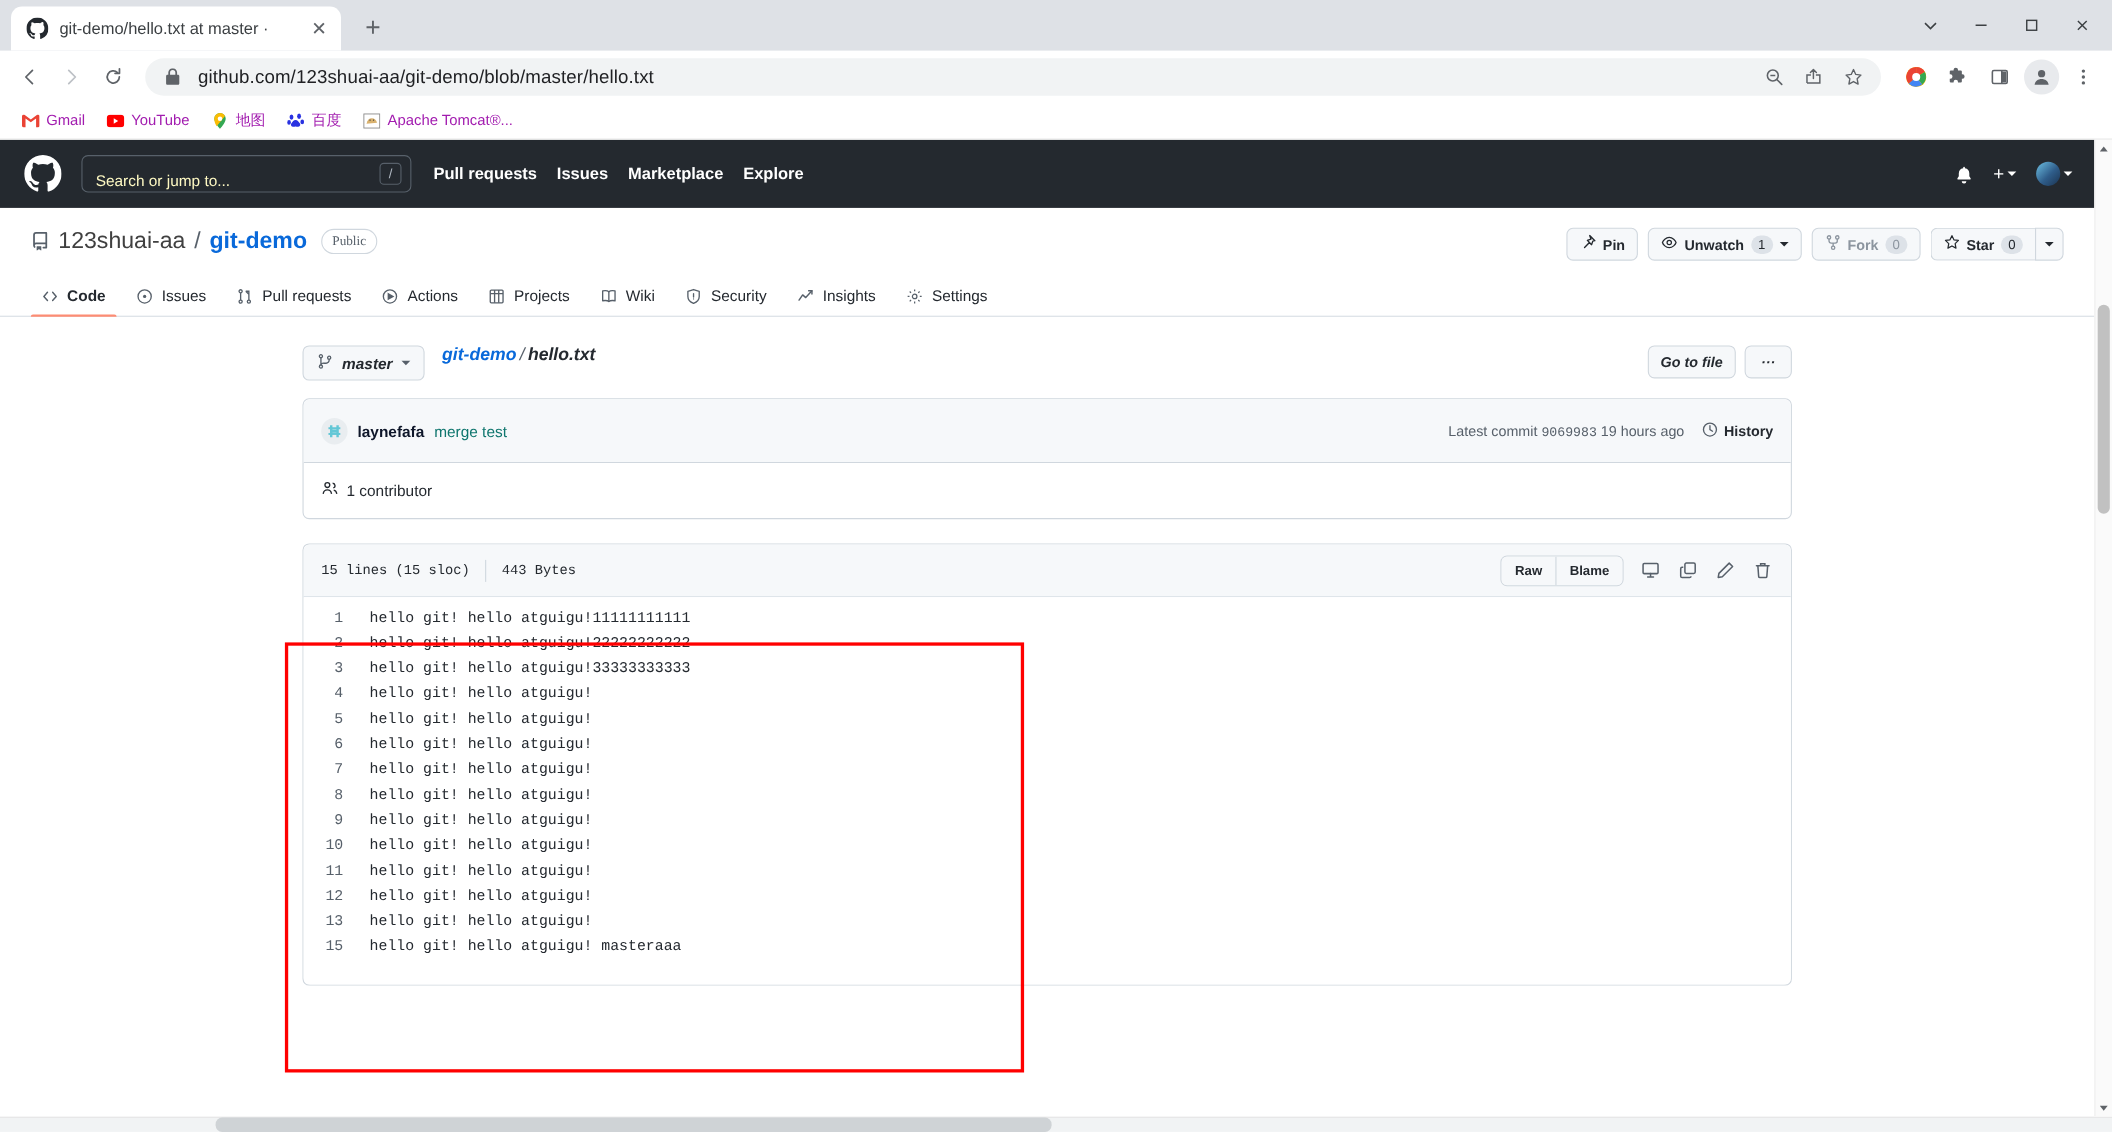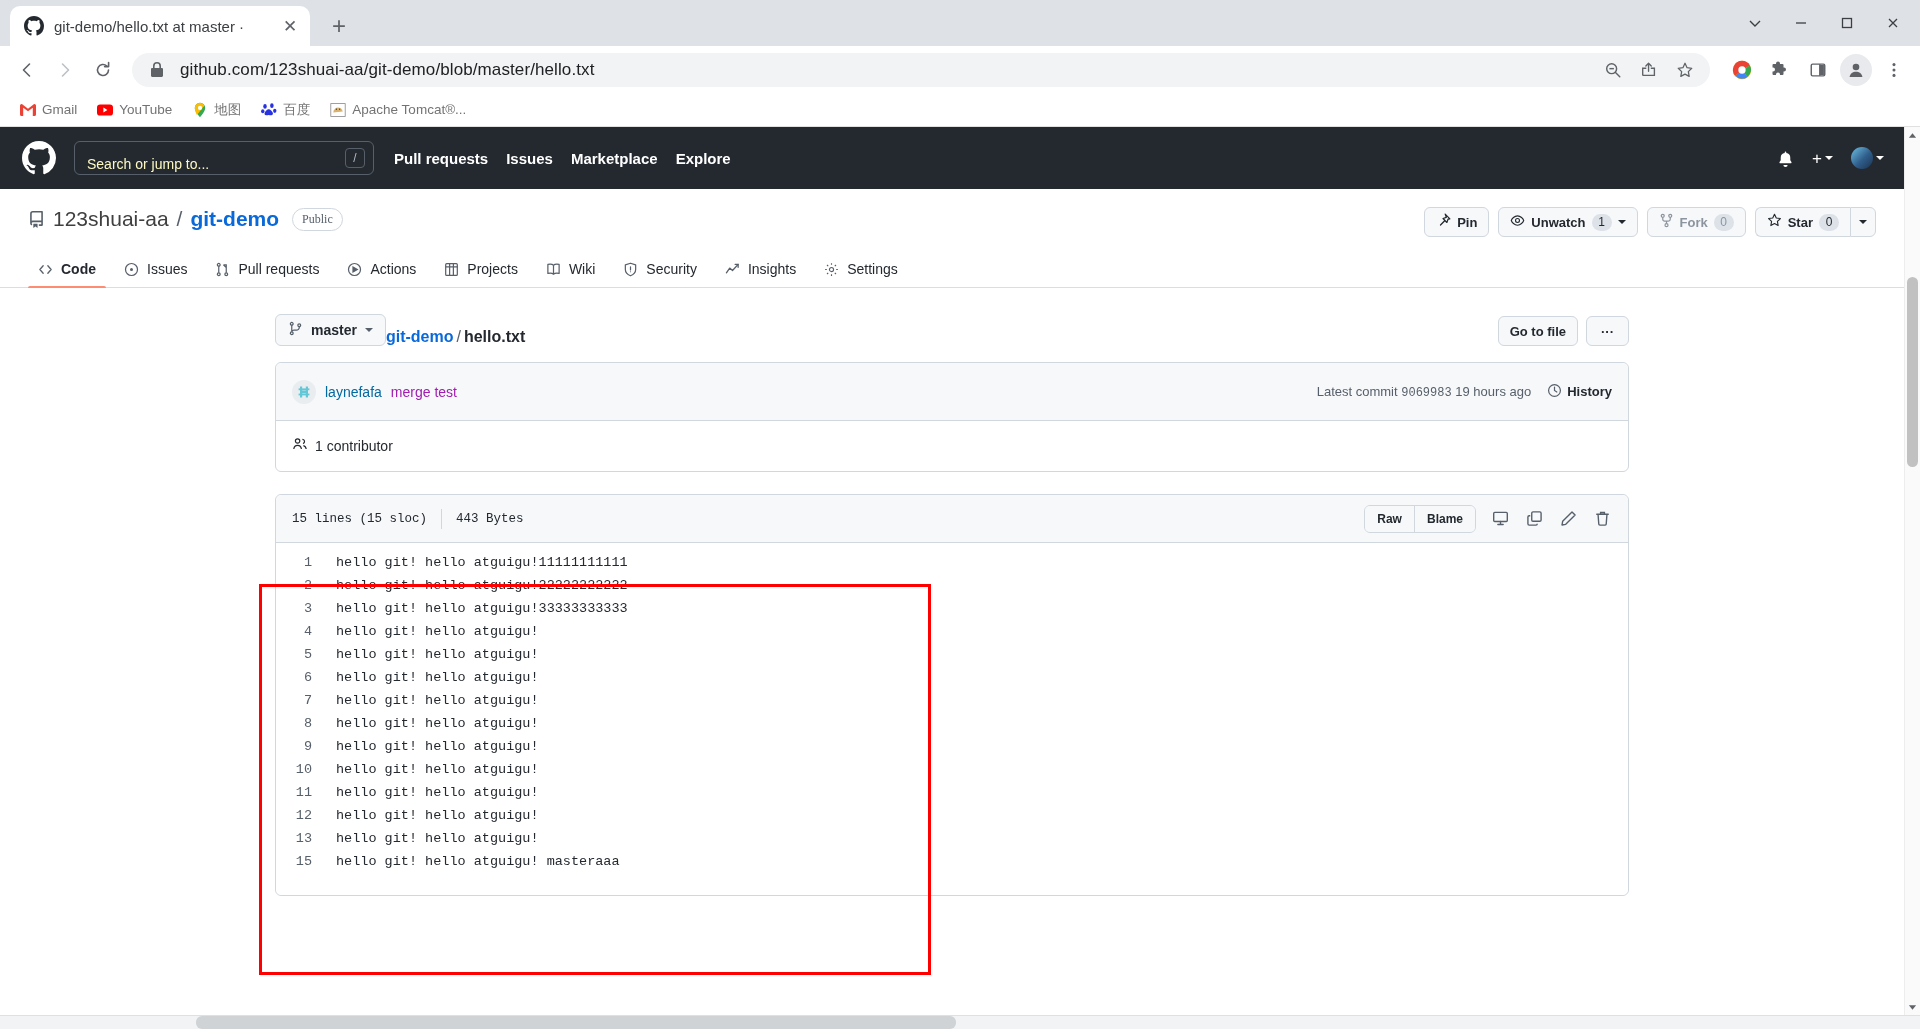--- a/index.html
+++ b/index.html
@@ -69,21 +69,21 @@
     width: 32px; height: 32px; border-radius: 50%; display: flex;
     align-items: center; justify-content: center; color: #5f6368;
   }
 
   .bookmarks {
     height: 34px; background: #ffffff; display: flex; align-items: center;
     padding: 0 12px; gap: 4px; border-bottom: 1px solid #e0e0e0;
   }
   .bm {
     display: flex; align-items: center; gap: 6px; padding: 4px 8px;
-    border-radius: 4px; font-size: 13.5px; color: #737373; white-space: nowrap;
+    border-radius: 4px; font-size: 13.5px; color: #a21caf; white-space: nowrap;
   }
   .bm-ico { width: 16px; height: 16px; flex: 0 0 16px; display:flex; align-items:center; justify-content:center;}
 
   
   .viewport { flex: 1; position: relative; overflow: hidden; background: #fff; }
   .page { width: 1904px; height: 100%; }
 
   
   .gh-header {
     height: 62px; background: #24292f; display: flex; align-items: center;
@@ -149,43 +149,43 @@
   }
   .rtab .ic { color: #57606a; display: flex; align-items: center; }
   .rtab.sel { font-weight: bold; }
   .rtab.sel::after {
     content: ''; position: absolute; left: 0; right: 0; bottom: -1px;
     height: 2px; background: #fd8c73; border-radius: 6px 6px 0 0;
   }
 
   
   .file-wrap { width: 1354px; margin: 26px auto 0 auto; }
-  .file-toprow { display: flex; align-items: flex-end; margin-bottom: 16px; }
+  .file-toprow { display: flex; align-items: flex-start; gap: 16px; margin-bottom: 16px; font-style: italic; }
   .branch-btn {
     height: 32px; border: 1px solid #d0d7de; border-radius: 6px; background: #f6f8fa;
     display: flex; align-items: center; gap: 8px; padding: 0 12px;
     font-size: 14px; font-weight: bold; color: #24292f;
   }
   .breadcrumb { font-size: 16px; }
   .breadcrumb a { color: #0969da; font-weight: bold; }
   .breadcrumb .sep { color: #57606a; padding: 0 3px; }
   .breadcrumb .cur { color: #24292f; font-weight: bold; }
   .file-toprow-right { margin-left: auto; display: flex; gap: 8px; }
 
   .box { border: 1px solid #d0d7de; border-radius: 6px; background: #fff; }
   .commit-row {
     height: 58px; background: #f6f8fa; border-bottom: 1px solid #d0d7de;
     border-radius: 6px 6px 0 0; display: flex; align-items: center; padding: 0 16px; gap: 9px;
   }
   .cm-avatar {
     width: 24px; height: 24px; border-radius: 50%; background: #e9edf0;
     display: flex; align-items: center; justify-content: center;
   }
-  .cm-author { font-size: 14px; font-weight: normal; color: #0369a1; }
-  .cm-msg { font-size: 14px; color: #a21caf; }
+  .cm-author { font-size: 14px; font-weight: bold; color: #0f172a; }
+  .cm-msg { font-size: 14px; color: #0f766e; }
   .commit-right { margin-left: auto; display: flex; align-items: center; gap: 16px; }
   .cm-latest { font-size: 13px; color: #57606a; }
   .cm-latest .sha { font-family: "Liberation Mono", monospace; font-size: 12px; color: #57606a; }
   .cm-history { display: flex; align-items: center; gap: 5px; font-size: 13px; color: #24292f; font-weight: bold; }
   .contrib-row { height: 50px; display: flex; align-items: center; padding: 0 16px; gap: 7px; }
   .contrib-row .t { font-size: 14px; color: #24292f; }
 
   .blob-head {
     height: 48px; background: #f6f8fa; border-bottom: 1px solid #d0d7de;
     border-radius: 6px 6px 0 0; display: flex; align-items: center; padding: 0 16px; gap: 14px;

